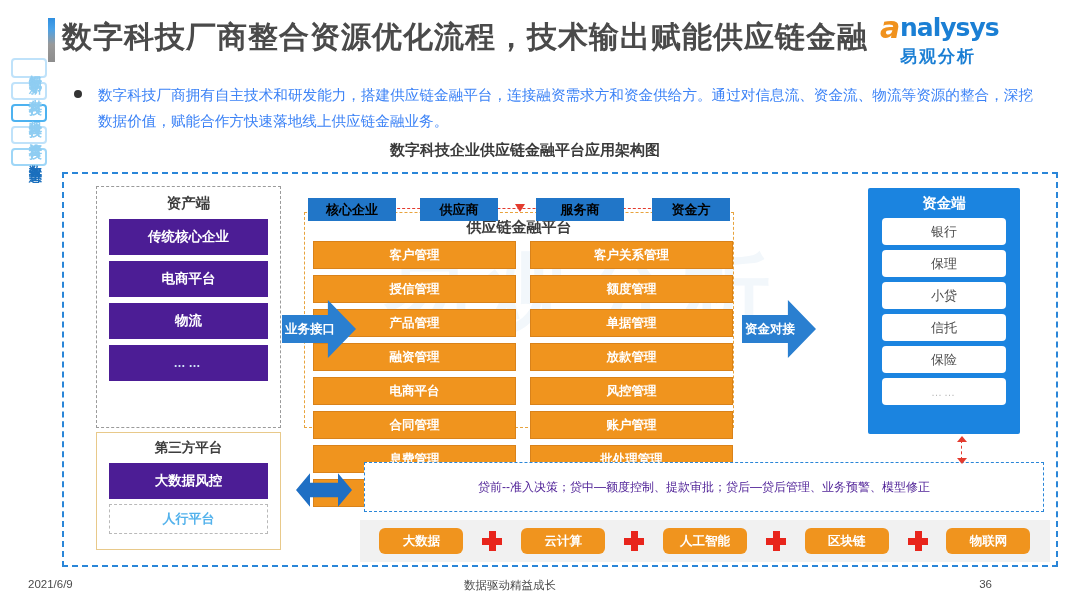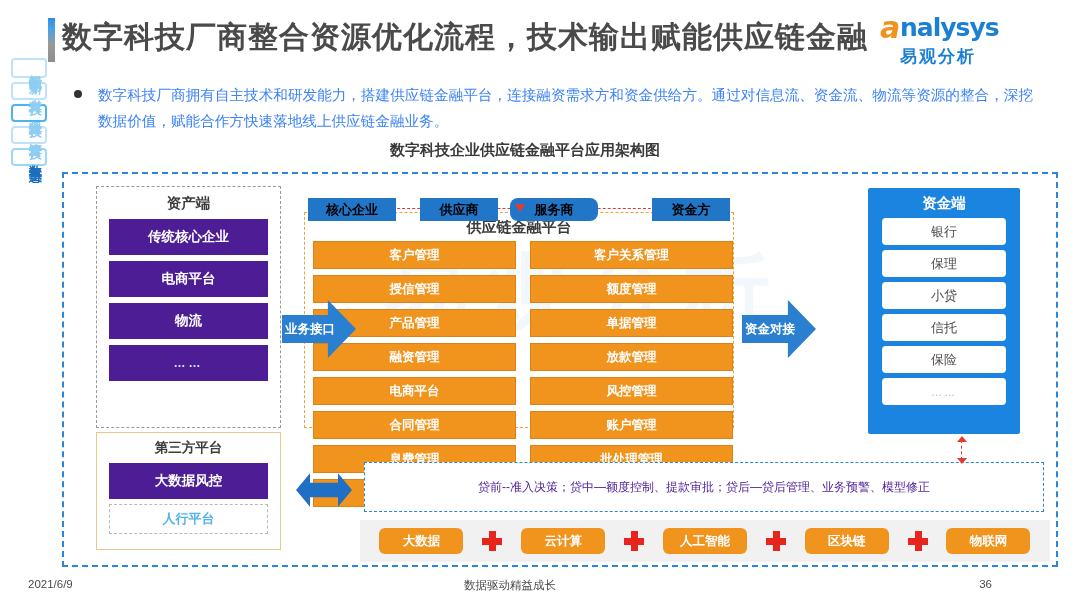--- a/index.html
+++ b/index.html
@@ -237,21 +237,21 @@
       <div class="lbl">业务接口</div>
     </div>
 
     <div class="arrow-right" style="left:678px; top:126px; width:74px; height:58px;">
       <div class="shape"></div>
       <div class="lbl">资金对接</div>
     </div>
 
     <div class="tag" style="left:244px; width:88px;">核心企业</div>
     <div class="tag" style="left:356px; width:78px;">供应商</div>
-    <div class="tag" style="left:446px; width:88px;border-radius:8px;">服务商</div>
+    <div class="tag" style="left:472px; width:88px;">服务商</div>
     <div class="tag" style="left:588px; width:78px;">资金方</div>
 
     <div class="conn conn-h" style="left:288px; top:34px; width:339px;"></div>
     <div class="conn conn-v" style="left:288px; top:31px; height:4px;"></div>
     <div class="conn conn-v" style="left:395px; top:31px; height:4px;"></div>
     <div class="conn conn-v" style="left:506px; top:31px; height:4px;"></div>
     <div class="conn conn-v" style="left:627px; top:31px; height:4px;"></div>
     <div class="conn-arrow" style="left:451px; top:30px;"></div>
 
     <div class="platform">

